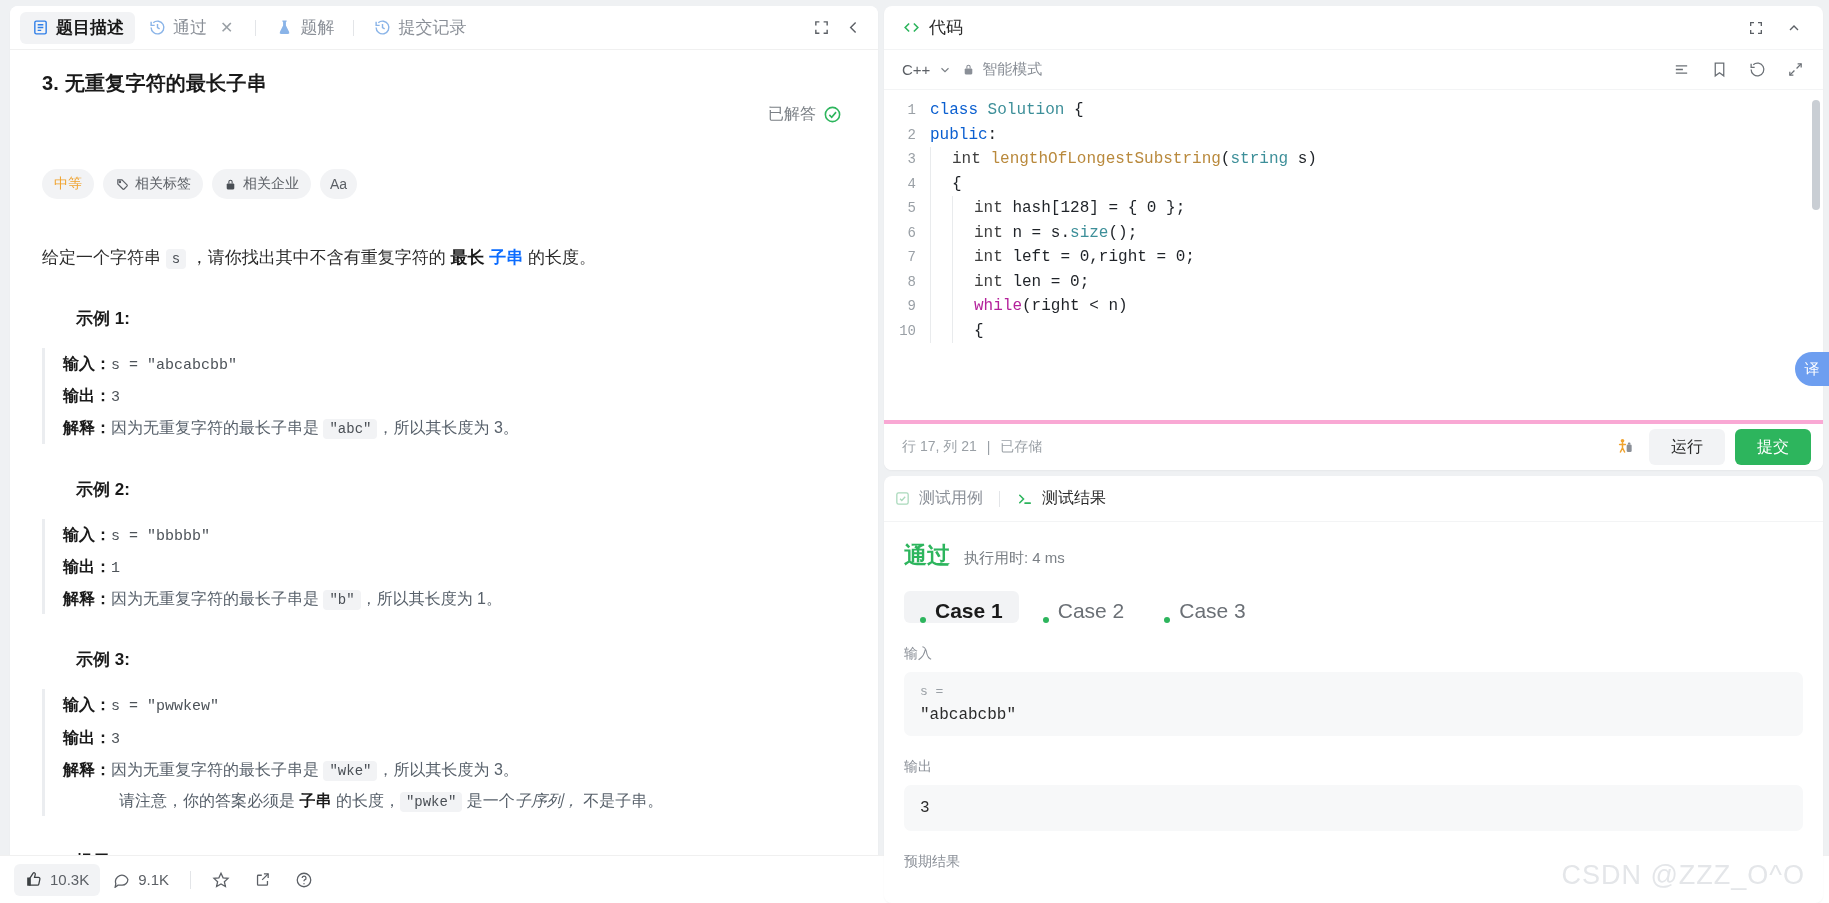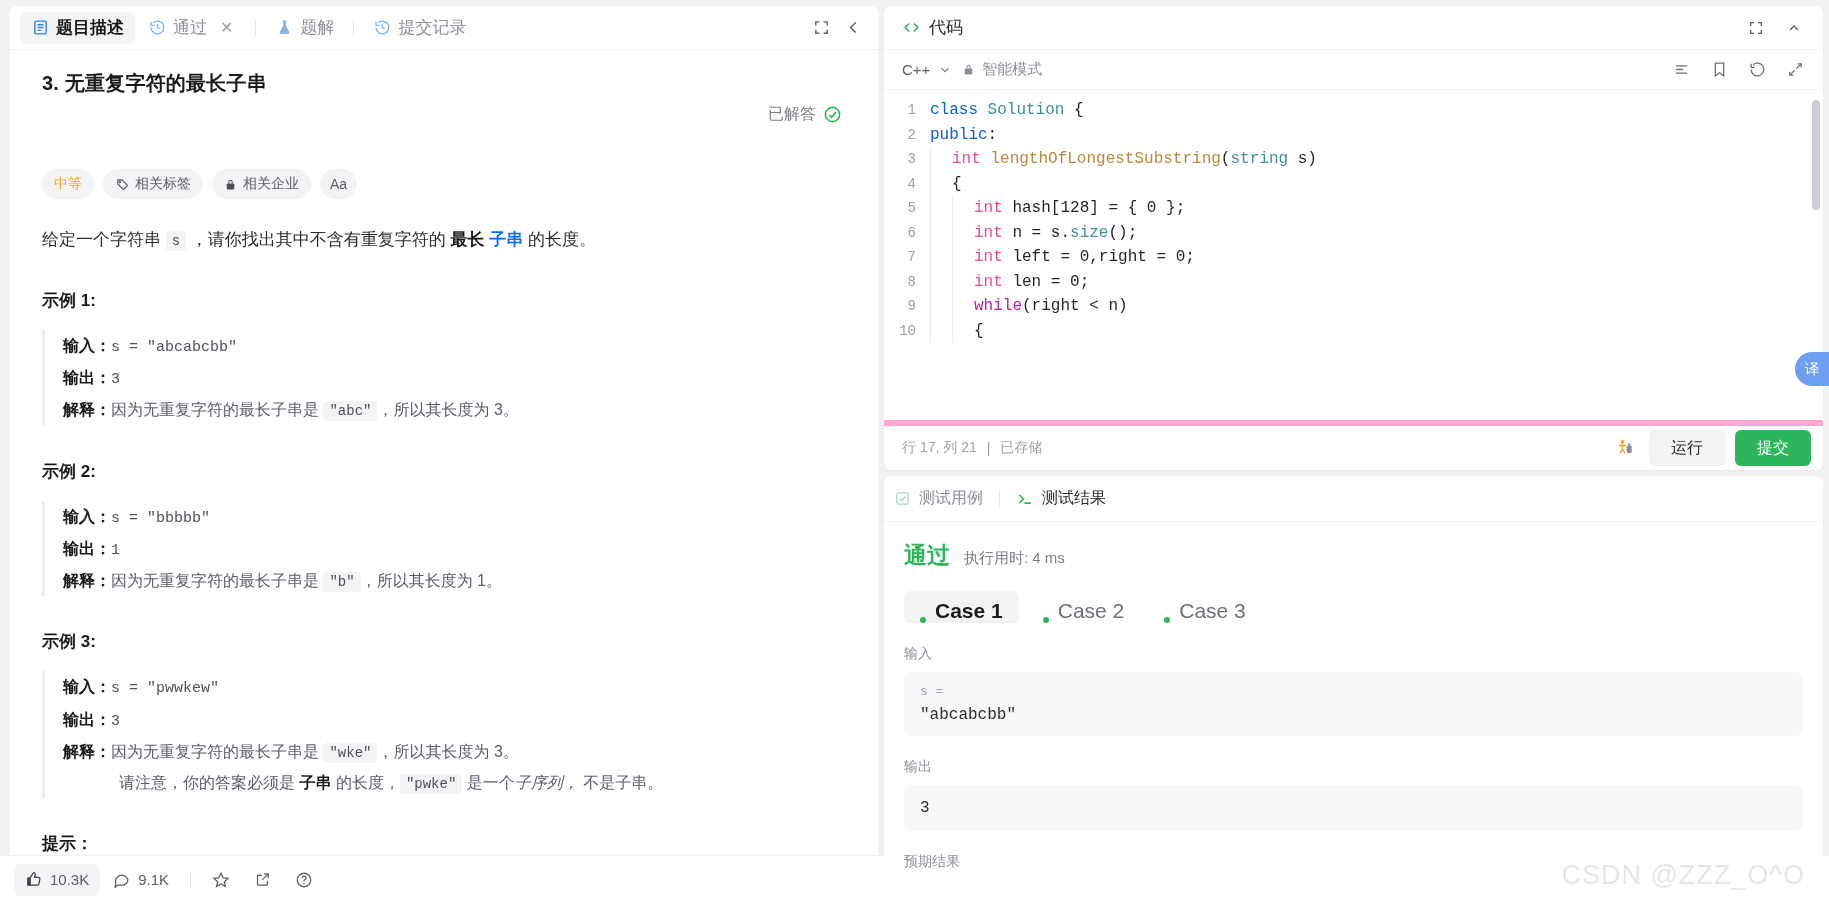--- a/index.html
+++ b/index.html
@@ -56,31 +56,31 @@
   .tags-row { display: flex; align-items: center; gap: 9px; margin-top: 24px; }
   .pill {
     display: inline-flex; align-items: center; gap: 6px;
     height: 30px; padding: 0 12px; border-radius: 15px;
     background: #f2f3f5; font-size: 14px; color: #5c6066; cursor: pointer; margin-top: 20px;
   }
   .pill.diff-medium { color: #f0a32e; font-weight: 500; }
   .pill.square { padding: 0 10px; }
 
   .desc {
-    margin-top: 26px; font-size: 17px; line-height: 1.75; color: #2b2b2b;
+    margin-top: 44px; font-size: 17px; line-height: 1.75; color: #2b2b2b;
   }
   .code-chip {
     font-family: "Liberation Mono", "DejaVu Sans Mono", monospace;
     background: #f2f3f5; border-radius: 4px; padding: 2px 6px;
     font-size: 14px; color: #4a4f55;
   }
   .b { font-weight: 700; color: #1a1a1a; }
   .blue { color: #0b6cff; font-weight: 700; }
 
-  .ex-title { font-size: 17px; font-weight: 700; color: #1a1a1a; margin-top: 34px; }
+  .ex-title { font-size: 17px; font-weight: 700; color: #1a1a1a; margin-top: 34px; margin-left: 34px; }
   .ex-block {
     margin-top: 18px; padding-left: 18px;
     border-left: 3px solid #ebedf0;
     font-size: 16px; line-height: 1.95; color: #57606a;
   }
   .ex-lbl { font-weight: 700; color: #1a1a1a; }
   .mono { font-family: "Liberation Mono","DejaVu Sans Mono",monospace; font-size: 15px; color: #4d5359; }
   .ex-indent { padding-left: 56px; }
 
   .bottombar {
@@ -118,35 +118,35 @@
   .lang-sel { display: flex; align-items: center; gap: 8px; font-size: 15px; color: #5c6066; cursor: pointer; }
   .smart-mode { display: flex; align-items: center; gap: 7px; font-size: 15px; color: #8a8f97; cursor: pointer; }
   .lang-spacer { flex: 1; }
   .lr-icon { width: 28px; height: 28px; display: flex; align-items: center; justify-content: center; color: #6b7076; cursor: pointer; }
 
   .editor { flex: 1; position: relative; overflow: hidden; background: #fff; padding-top: 8px; }
   .code-line { display: flex; height: 24.5px; align-items: center; font-family: "Liberation Mono","DejaVu Sans Mono",monospace; font-size: 16px; }
   .ln { width: 46px; text-align: right; padding-right: 14px; color: #9aa0a6; font-size: 14px; flex: 0 0 46px; }
   .ctext { white-space: pre; color: #1f2328; }
   .k-blue { color: #0b5fd0; }
-  .k-type { color: #ec4899; }
+  .k-type { color: #404040; }
   .k-purple { color: #b4219b; }
   .k-class { color: #3d8f99; }
   .k-fn { color: #b9893c; }
   .k-num { color: #1f2328; }
   .guide { border-left: 1px solid #e9ebed; height: 24.5px; }
   .scroll-v {
     position: absolute; right: 3px; top: 10px; width: 8px; height: 110px;
     background: #c9ced4; border-radius: 4px;
   }
   .code-fade { position:absolute; left:0; right:0; bottom:0; height: 18px; background: linear-gradient(to bottom, rgba(255,255,255,0), #fff); }
 
   .status-row {
     height: 50px; flex: 0 0 50px; display: flex; align-items: center;
-    padding: 0 12px 0 18px; gap: 10px; border-top: 6px solid #f9a8d4; background: #fff;
+    padding: 0 12px 0 18px; gap: 10px; border-top: 4px solid #f9a8d4; background: #fff;
   }
   .status-text { font-size: 14px; color: #9aa0a6; }
   .status-spacer { flex: 1; }
   .btn {
     height: 36px; padding: 0 22px; border-radius: 6px; border: none;
     font-size: 16px; cursor: pointer; font-family: inherit;
   }
   .btn-run { background: #f2f3f5; color: #2b2b2b; }
   .btn-submit { background: #2db55d; color: #fff; }
 

